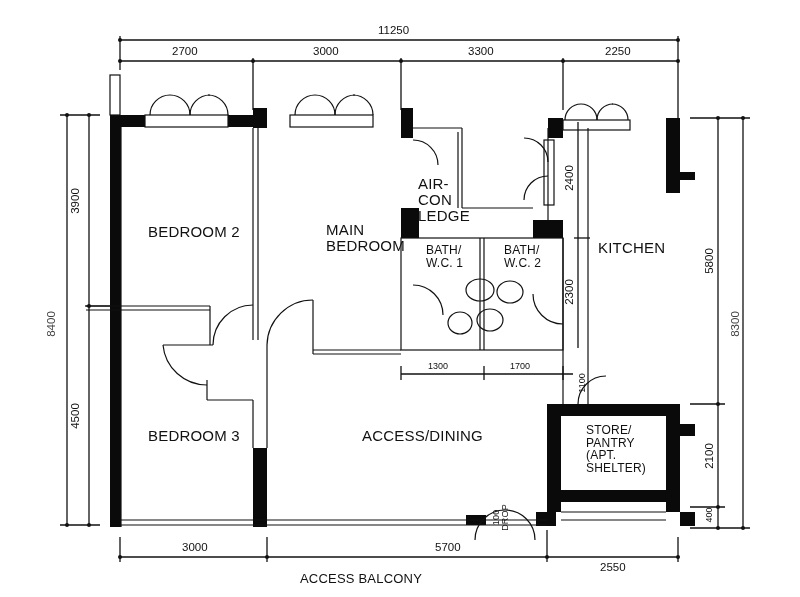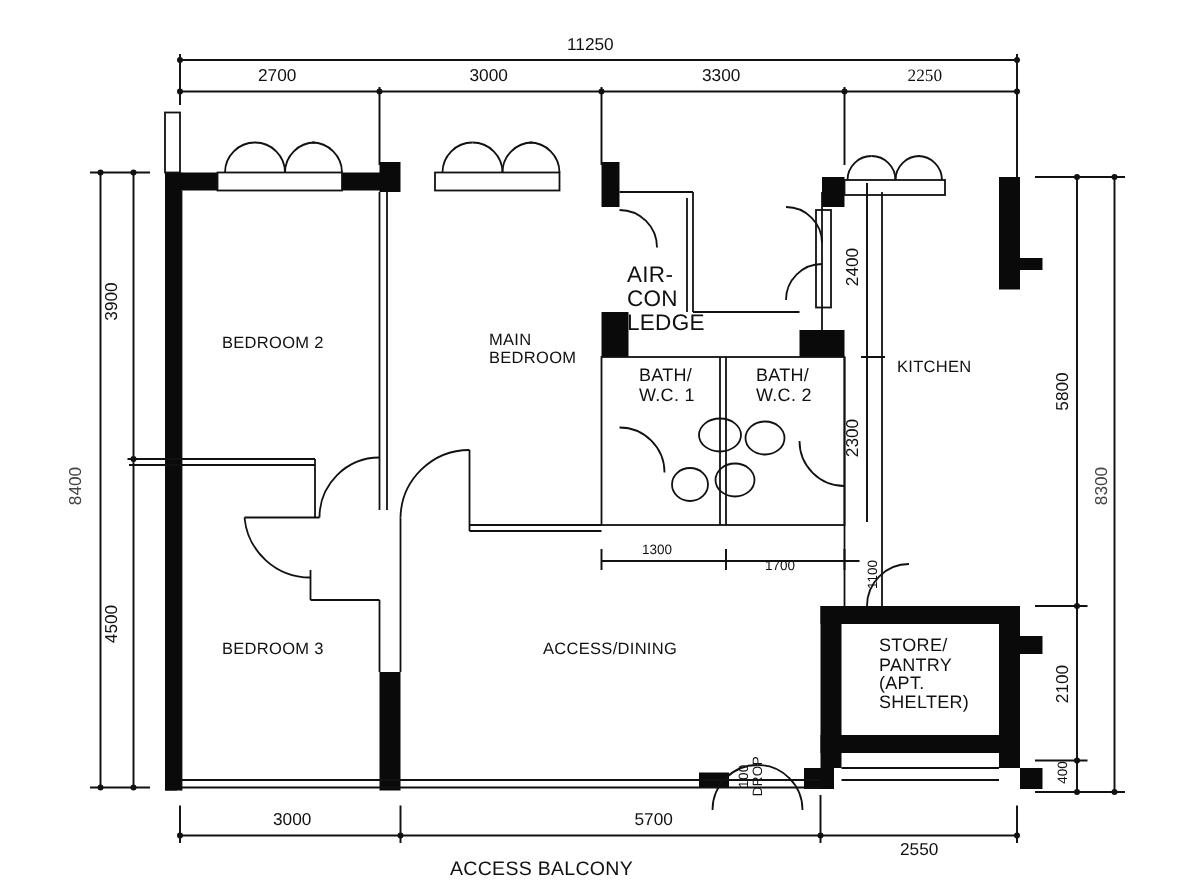--- a/index.html
+++ b/index.html
@@ -1,18 +1,18 @@
 <!DOCTYPE html>
 <html><head>
 <meta charset="utf-8">
 <style>
   html, body { margin:0; padding:0; background:#ffffff; }
   body { width:800px; height:597px; position:relative; overflow:hidden; font-family:"Liberation Sans", sans-serif; }
   svg { position:absolute; left:0; top:0; }
-  .lbl { position:absolute; font-family:"Liberation Sans", sans-serif; font-size:11px; color:#111; line-height:1.05; text-align:left; letter-spacing:0.2px; }
+  .lbl { position:absolute; font-family:"Liberation Sans", sans-serif; font-size:15px; color:#111; line-height:1.05; text-align:left; letter-spacing:0.2px; }
   .dim { position:absolute; font-family:"Liberation Sans", sans-serif; font-size:11.5px; color:#111; white-space:nowrap; }
   .vdim { transform:rotate(-90deg); transform-origin:center; }
   .smdim { font-size:9px; }
 </style>
 </head>
 <body>
 
 <svg width="800" height="597" viewBox="0 0 800 597">
   <g stroke="#111" stroke-width="1.3" fill="none">
 
@@ -172,39 +172,39 @@
     <path d="M597 120 A 16 16 0 0 0 581 104"></path>
     <path d="M597 120 A 16 16 0 0 1 613 104"></path>
     <path d="M628 120 A 16 16 0 0 0 612 104"></path>
   </g>
 </svg>
 
 <div class="dim" style="left:378px;top:24px;">11250</div>
 <div class="dim" style="left:172px;top:45px;text-align:right;">2700</div>
 <div class="dim" style="left:313px;top:45px;">3000</div>
 <div class="dim" style="left:468px;top:45px;">3300</div>
-<div class="dim" style="left:605px;top:45px;font-family:Liberation Serif, serif;">2250</div>
+<div class="dim" style="left:605px;top:45px;">2250</div>
 
 <div class="dim vdim" style="left:62px;top:195px;">3900</div>
 <div class="dim vdim" style="left:62px;top:410px;">4500</div>
 <div class="dim vdim" style="left:38px;top:318px;color:#444;">8400</div>
 
 <div class="dim vdim" style="left:696px;top:255px;">5800</div>
 <div class="dim vdim" style="left:696px;top:450px;">2100</div>
 <div class="dim vdim smdim" style="left:701px;top:510px;">400</div>
 <div class="dim vdim" style="left:722px;top:318px;color:#444;">8300</div>
 
 <div class="dim vdim" style="left:556px;top:172px;">2400</div>
 <div class="dim vdim" style="left:556px;top:286px;">2300</div>
 <div class="dim smdim" style="left:428px;top:361px;">1300</div>
-<div class="dim smdim" style="left:510px;top:361px;margin-top:11px;">1700</div>
+<div class="dim smdim" style="left:510px;top:361px;">1700</div>
 <div class="dim vdim smdim" style="left:572px;top:378px;">1100</div>
 
 <div class="dim" style="left:182px;top:541px;">3000</div>
-<div class="dim" style="left:395px;top:541px;padding-left:28px;">5700</div>
+<div class="dim" style="left:407px;top:541px;padding-left:28px;">5700</div>
 <div class="dim" style="left:600px;top:541px;margin-top:20px;">2550</div>
 
 <div class="lbl" style="left:148px;top:224px;">BEDROOM 2</div>
 <div class="lbl" style="left:306px;top:222px;margin-left:20px;">
   <div>MAIN</div>
   <div>BEDROOM</div>
 </div>
 <div class="lbl" style="left:418px;top:176px;font-size:15px;">
   <div>AIR-</div>
   <div>CON</div>

